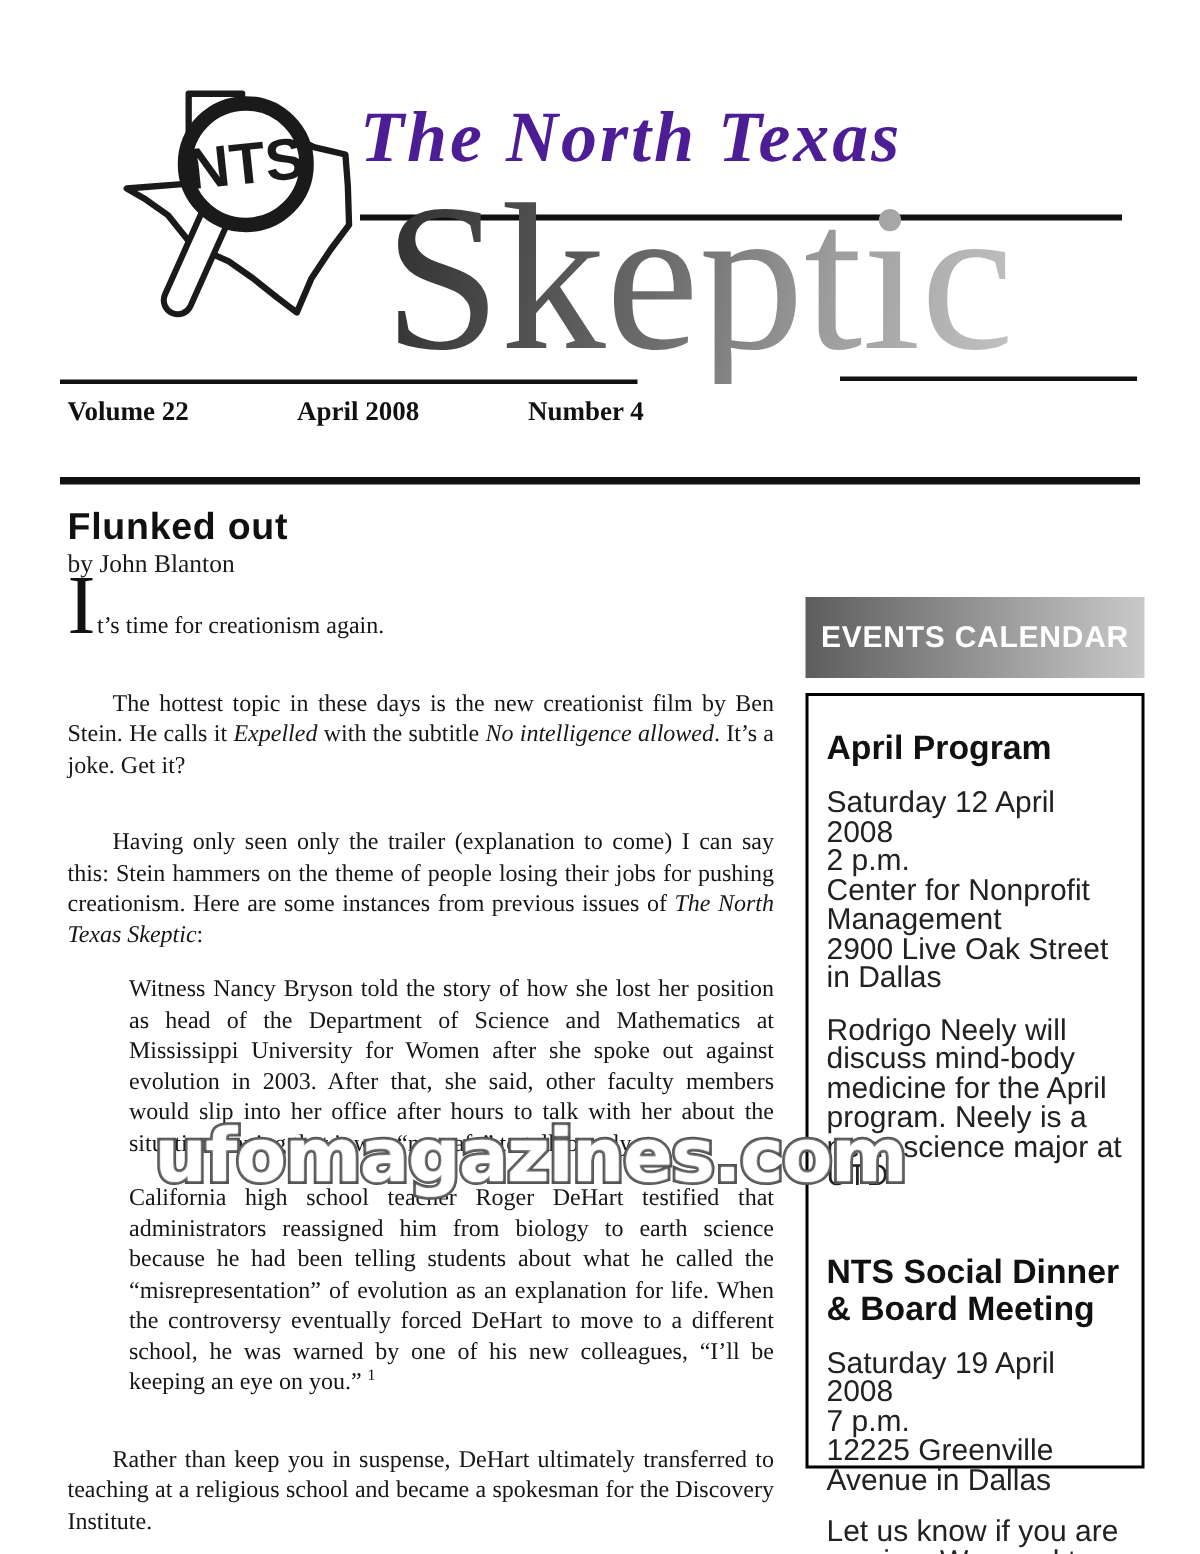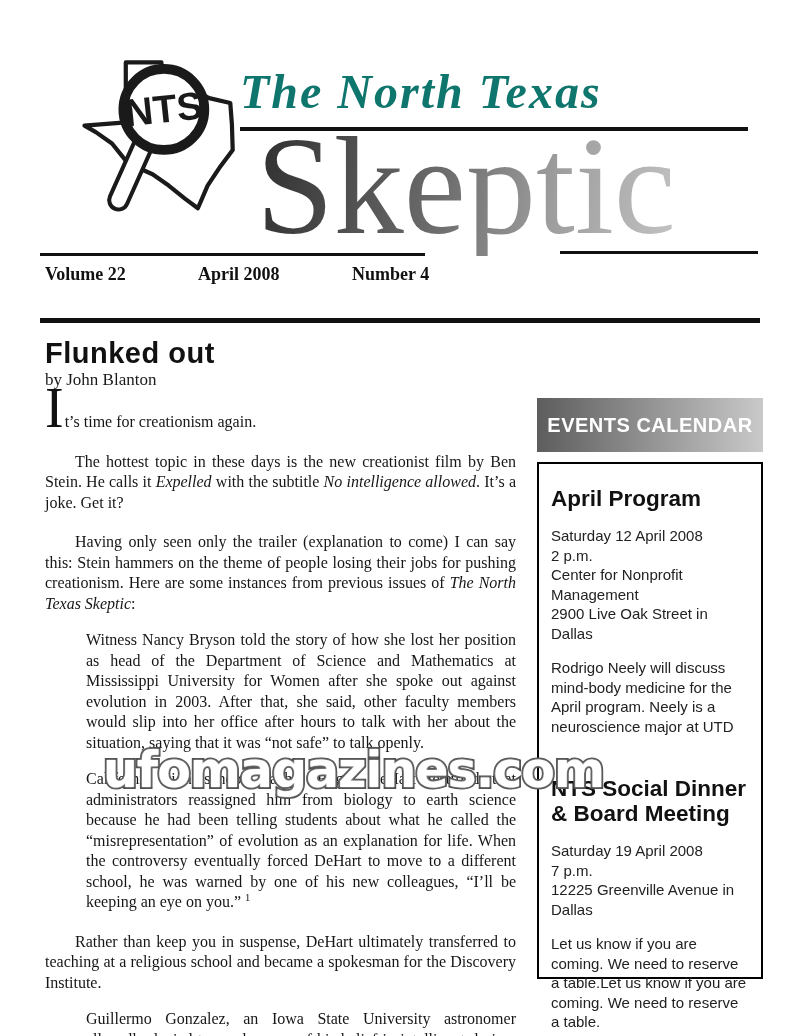--- a/index.html
+++ b/index.html
@@ -8,22 +8,22 @@
     position:relative; width:800px; height:1036px; margin:0 auto;
     background:#ffffff; overflow:hidden;
     font-family:"Liberation Serif", serif; color:#1a1a1a;
   }
 
   
   .logo { position:absolute; left:78px; top:56px; width:162px; height:162px; }
   .masthead-top {
     position:absolute; left:240px; top:64px; width:508px;
     font-family:"Liberation Serif", serif; font-style:italic; font-weight:bold;
-    font-size:48px; letter-spacing:2px; white-space:nowrap; color:#0f766e;
-    border-bottom:4px solid #111; padding-bottom:8px;
+    font-size:48px; letter-spacing:2px; white-space:nowrap; color:#4c1d95;
+    border-bottom:4px solid #111; padding-bottom:24px;
   }
   .masthead-main {
     position:absolute; left:256px; top:116px;
     font-family:"Liberation Serif", serif; font-size:140px; line-height:1;
     white-space:nowrap;
     background:linear-gradient(100deg,#2e2e2e 0%,#6d6d6d 45%,#9d9d9d 70%,#c3c3c3 100%);
     -webkit-background-clip:text; background-clip:text;
     -webkit-text-fill-color:transparent; color:transparent;
   }
   .rule-left  { position:absolute; left:40px;  top:253px; width:385px; height:3px; background:#111; }
@@ -38,27 +38,27 @@
     position:absolute; right:42px; top:262px;
     font-family:"Liberation Sans", sans-serif; font-weight:bold; font-style:italic;
     font-size:17.5px; color:#111; text-decoration:none; white-space:nowrap;
   }
   .rule-full { position:absolute; left:40px; top:318px; width:720px; height:5px; background:#111; }
 
   
   .article { position:absolute; left:45px; top:330px; width:471px; }
   .article h1 {
     font-family:"Liberation Sans", sans-serif; font-weight:bold;
-    font-size:29px; color:#111; margin-top:7px; letter-spacing:0.5px;
+    font-size:25px; color:#111; margin-top:7px; letter-spacing:0.5px;
   }
   .byline { font-size:17px; }
   .article-body { margin-top:6px; }
   .article-body p { font-size:16px; line-height:20.5px; text-align:justify; color:#161616; }
   .article-body p.intro   { margin-top:16px; text-indent:0; }
-  .article-body p.para    { margin-top:19px; text-indent:30px; }
+  .article-body p.para    { margin-top:31px; text-indent:30px; }
   .article-body p.quote   { margin-top:16px; margin-left:41px; text-indent:0; }
   .article-body sup { font-size:10.5px; vertical-align:super; line-height:0; }
   .dropcap {
     font-size:56px; line-height:0.1; letter-spacing:1px;
     font-family:"Liberation Serif", serif; color:#111;
   }
 
   
   .sidebar { position:absolute; left:537px; top:398px; width:226px;
     font-family:"Liberation Sans", sans-serif;border-radius:10px; }
@@ -69,21 +69,21 @@
   }
   .sidebar-box {
     margin-top:10px; border:2px solid #000; height:517px;
     padding:14px 12px 0 12px; background:#fff; color:#222;
   }
   .sidebar-box h2 {
     font-size:22.5px; font-weight:bold; color:#111; line-height:25px;
   }
   .sb-h1 { margin-top:8px; }
   .sb-h2 { margin-top:40px; }
-  .sb-text { font-size:15px; line-height:19.5px; margin-top:15px; white-space:pre-line; }
+  .sb-text { font-size:20px; line-height:19.5px; margin-top:15px; white-space:pre-line; }
   .sb-bold { font-weight:bold; white-space:pre-line; font-size:15px; line-height:19.5px; }
 
   
   .watermark {
     position:absolute; left:0; top:742px; width:707px; text-align:center;
     font-family:"DejaVu Sans", sans-serif; font-weight:bold;
     font-size:49px; letter-spacing:-1px; color:#ffffff;
     -webkit-text-stroke:4px #4e4e4e; paint-order:stroke fill;
     text-shadow:0 0 2px rgba(255,255,255,0.8);
     pointer-events:none;

